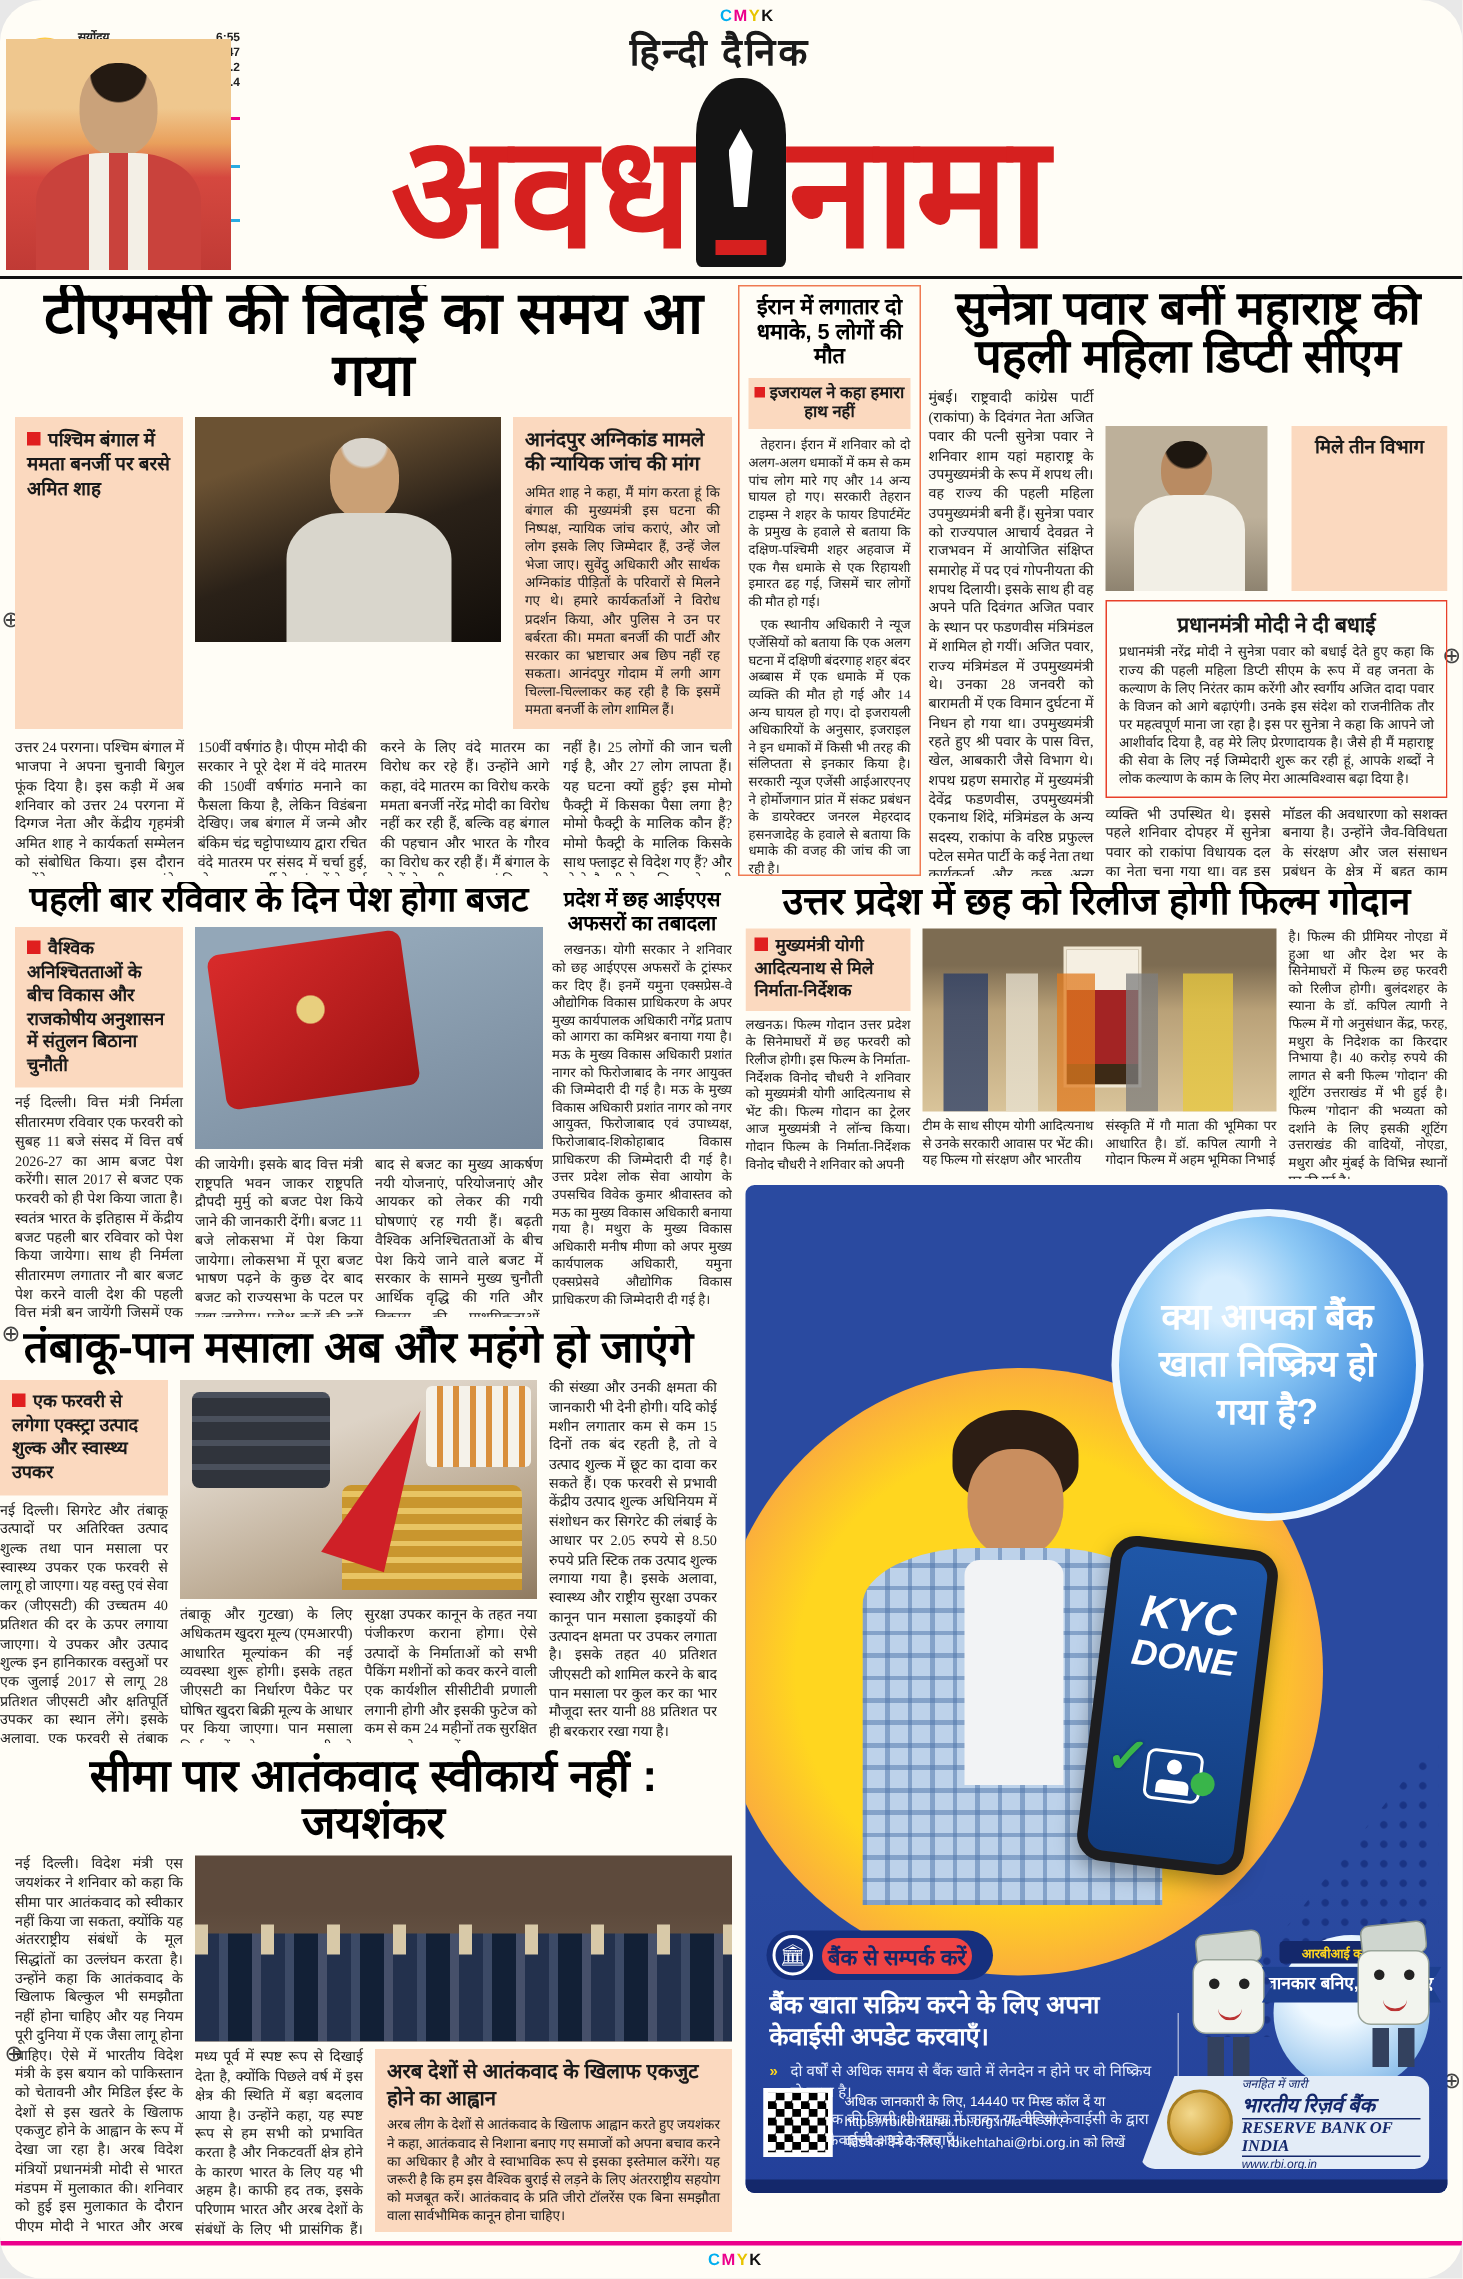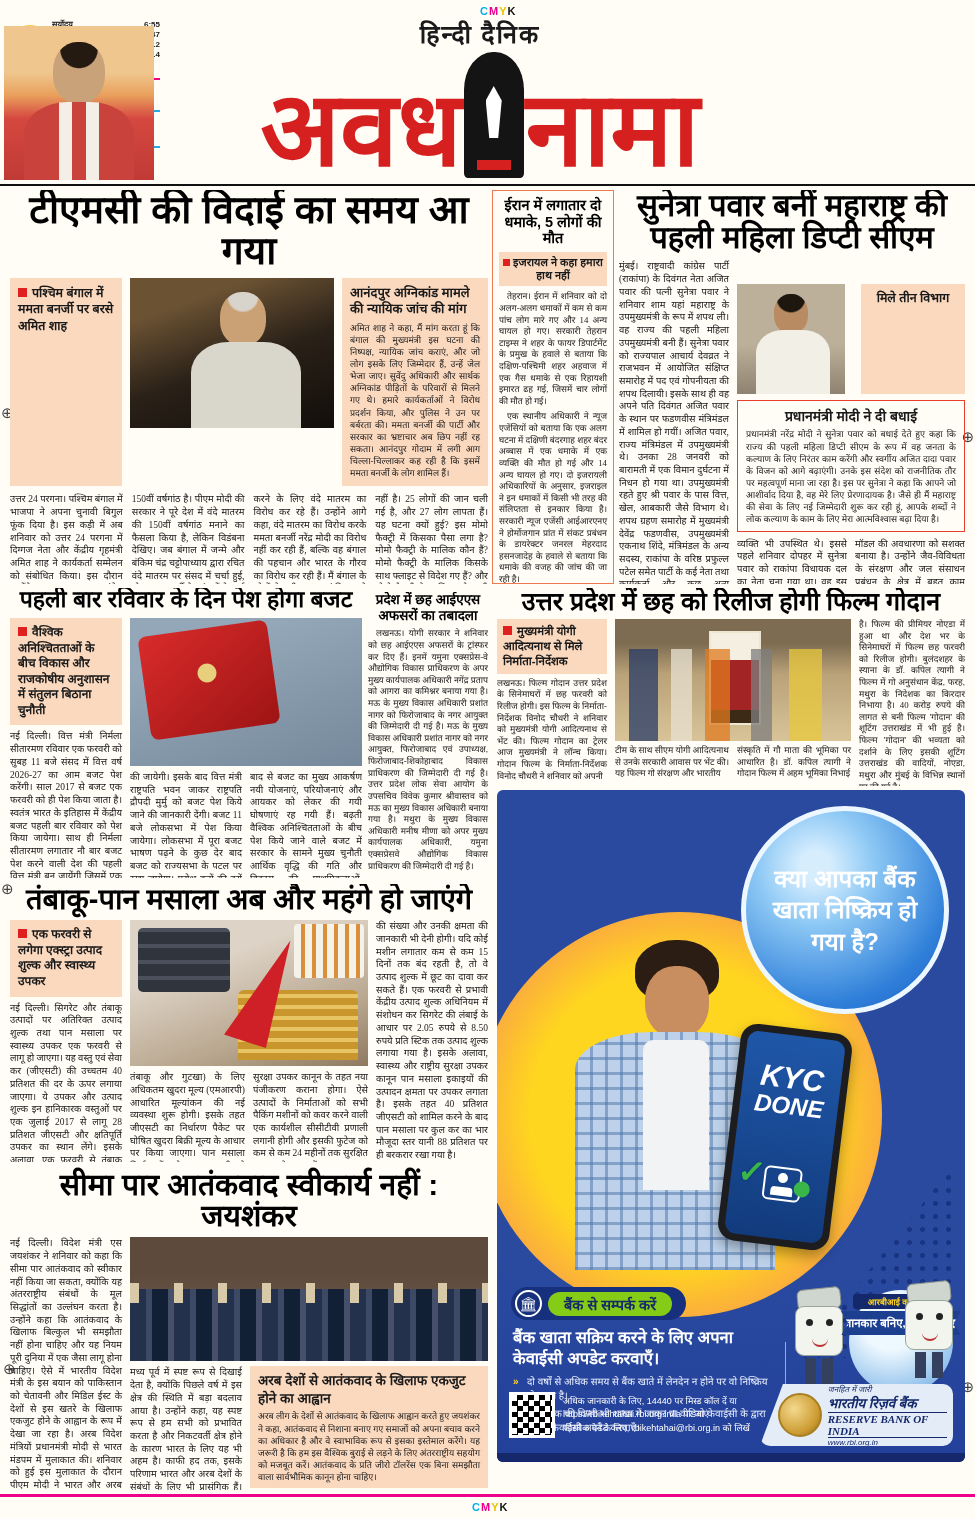--- a/index.html
+++ b/index.html
@@ -1,17 +1,17 @@
 <!DOCTYPE html>
 <html lang="hi"><head>
 <meta charset="utf-8">
 <style>
   * { margin:0; padding:0; box-sizing:border-box; }
   body { background:#e8e8e8; font-family:"Liberation Serif", serif; }
-  .page { position:relative; width:975px; height:1519px; margin:0 auto; background:#fffdf6; overflow:hidden; color:#1a1a1a; }
+  .page { position:relative; width:975px; height:1519px; margin:0 auto; background:#fffdf6; overflow:hidden; color:#1a1a1a;border-radius:28px; }
   .cmyk { position:absolute; font-family:"Liberation Sans", sans-serif; font-weight:bold; font-size:11px; letter-spacing:1px; }
   .cmyk span:nth-child(1){color:#00aeef}.cmyk span:nth-child(2){color:#ec008c}.cmyk span:nth-child(3){color:#e8c400}.cmyk span:nth-child(4){color:#111}
   .regmark { position:absolute; font-size:15px; color:#444; }
 
   
   .header { position:absolute; top:16px; left:10px; right:10px; height:166px; }
   .pub-info { position:absolute; left:2px; top:4px; width:148px; font-family:"Liberation Sans", sans-serif; }
   .weather { display:flex; gap:4px; align-items:center; }
   .weather-icon { width:36px; height:30px; border-radius:50% 50% 30% 30%; background:radial-gradient(circle at 50% 35%, #ffd24a 0 35%, #f7941d 60%, #4aa3df 62%); flex:0 0 auto; }
   .weather-rows { flex:1; font-size:8px; font-weight:bold; color:#222; }
@@ -94,21 +94,21 @@
 
   
   .art-godan { left:497px; top:588px; width:468px; height:198px; }
   .art-godan .headline { font-size:25px; }
   .god-row { display:grid; grid-template-columns:110px 236px 1fr; gap:8px; margin-top:5px; }
   .photo-godan { height:122px; background:linear-gradient(180deg,#7d6c52 0 20%, #b9a178 45%, #d9c49a 100%); }
   .photo-godan::before { content:""; position:absolute; left:40%; top:12px; width:48px; height:90px; background:linear-gradient(180deg,#f5efe2 0 30%, #a32424 30% 85%, #3d2a16 85%); border:2px solid #efe6d2; }
   .photo-godan::after { content:""; position:absolute; left:6%; top:30px; width:210px; height:92px; background:linear-gradient(90deg, #273b66 0 14%, transparent 14% 20%, #e8e2d2 20% 30%, transparent 30% 36%, #e07a1f 36% 48%, transparent 48% 58%, #7d7d7d 58% 68%, transparent 68% 76%, #e8c83c 76% 92%, transparent 92%); opacity:.75; }
 
   
-  .art-tobacco { left:10px; top:884px; width:478px; height:278px; }
+  .art-tobacco { left:0; top:884px; width:478px; height:278px; }
   .art-tobacco .headline { font-size:29px; }
   .tob-row { display:grid; grid-template-columns:112px 238px 1fr; gap:8px; margin-top:6px; }
   .photo-tobacco { height:146px; background:linear-gradient(160deg,#ddd3c6 0 30%, #b9a78f 70%, #8f7a60 100%); }
   .photo-tobacco::before { content:""; position:absolute; left:8px; top:8px; width:92px; height:64px; background:repeating-linear-gradient(0deg,#30343c 0 12px, #4a505c 12px 16px); border-radius:5px; }
   .photo-tobacco::after { content:""; position:absolute; left:110px; top:14px; width:0; height:0; border-left:34px solid transparent; border-right:10px solid transparent; border-bottom:110px solid #cf2027; transform:rotate(18deg); }
   .tob-coins { position:absolute; right:10px; bottom:6px; width:120px; height:70px; background:repeating-linear-gradient(0deg,#c9962e 0 7px, #e8c463 7px 11px); border-radius:6px 6px 0 0; }
   .tob-cigs { position:absolute; right:4px; top:4px; width:70px; height:54px; background:repeating-linear-gradient(90deg,#f5f2ea 0 7px, #d98f3c 7px 11px); border-radius:4px; }
 
   
   .art-jai { left:10px; top:1166px; width:478px; height:324px; }
@@ -138,21 +138,21 @@
   .kyc1 { display:block; margin-top:28px; font-size:30px; font-weight:bold; font-style:italic; line-height:1; }
   .kyc2 { display:block; font-size:24px; font-weight:bold; font-style:italic; line-height:1.1; }
   .kyc-card { position:absolute; left:33px; bottom:38px; width:38px; height:34px; border:2px solid #fff; border-radius:6px; }
   .kyc-card::before { content:""; position:absolute; left:50%; top:4px; transform:translateX(-50%); width:10px; height:10px; border-radius:50%; background:#fff; }
   .kyc-card::after { content:""; position:absolute; left:50%; bottom:3px; transform:translateX(-50%); width:22px; height:9px; border-radius:4px 4px 0 0; background:#fff; }
   .kyc-check { position:absolute; left:6px; bottom:44px; color:#39b54a; font-size:34px; font-weight:bold; text-shadow:0 0 2px #0a2a5e; }
   .kyc-lock { position:absolute; right:18px; bottom:44px; width:16px; height:16px; border-radius:50%; background:#39b54a; }
   .ad-dots { position:absolute; right:6px; top:368px; width:160px; height:200px; background-image:radial-gradient(#1a3484 2.2px, transparent 2.7px); background-size:13px 13px; clip-path:polygon(100% 0, 100% 100%, 0 100%); }
   .ad-badge { position:absolute; left:14px; top:497px; display:flex; align-items:center; background:#16307e; border-radius:18px; padding:3px 14px 3px 4px; }
   .badge-circle { width:27px; height:27px; border-radius:50%; background:#16307e; border:2px solid #fff; color:#fff; font-size:14px; line-height:25px; text-align:center; }
-  .badge-label { background:#84cc16; color:#14286b; font-family:"Liberation Sans", sans-serif; font-weight:bold; font-size:14.5px; border-radius:13px; padding:2px 16px; margin-left:6px;text-align:right; }
+  .badge-label { background:#ef4444; color:#14286b; font-family:"Liberation Sans", sans-serif; font-weight:bold; font-size:14.5px; border-radius:13px; padding:2px 4px; margin-left:6px;text-align:right; }
   .ad-heading { position:absolute; left:16px; top:537px; width:258px; color:#fff; font-family:"Liberation Sans", sans-serif; font-weight:bold; font-size:16.5px; line-height:1.3; }
   .ad-bullets { position:absolute; left:16px; top:585px; width:264px; color:#e9f0ff; font-family:"Liberation Sans", sans-serif; font-size:10px; line-height:1.35; }
   .ad-bullet { margin-bottom:5px; padding-left:14px; position:relative; }
   .ad-bullet::before { content:"»"; position:absolute; left:0; top:0; color:#ffd61f; font-weight:bold; }
   .ad-divider { position:absolute; left:288px; top:552px; width:1px; height:78px; background:rgba(255,255,255,.55); }
   .mascot { position:absolute; width:52px; height:96px; }
   .mascot .roll { position:absolute; top:0; left:4px; width:44px; height:22px; background:#cfd6cf; border:1px solid #8a948a; border-radius:6px; transform:rotate(-6deg); }
   .mascot .face { position:absolute; top:18px; left:2px; width:48px; height:50px; background:#f2f4ee; border:1px solid #9aa59a; border-radius:9px; }
   .mascot .face::before { content:""; position:absolute; left:10px; top:12px; width:7px; height:7px; border-radius:50%; background:#222; box-shadow:20px 0 0 #222; }
   .mascot .face::after { content:""; position:absolute; left:16px; bottom:8px; width:16px; height:8px; border-bottom:2.5px solid #b33; border-radius:0 0 10px 10px; }

